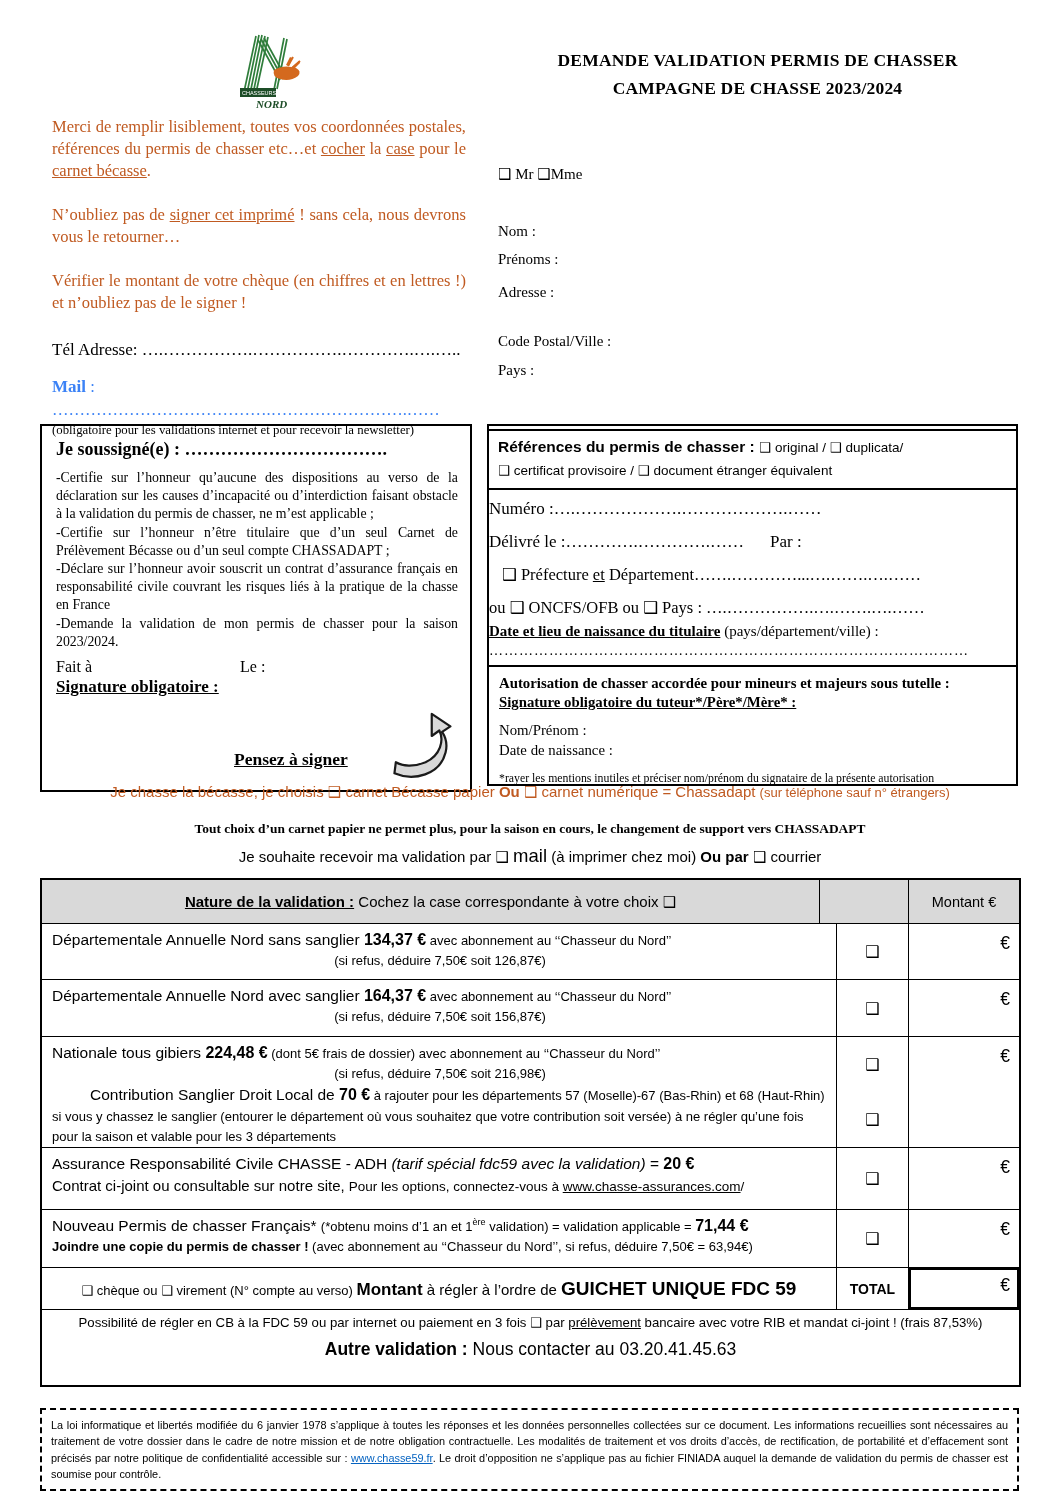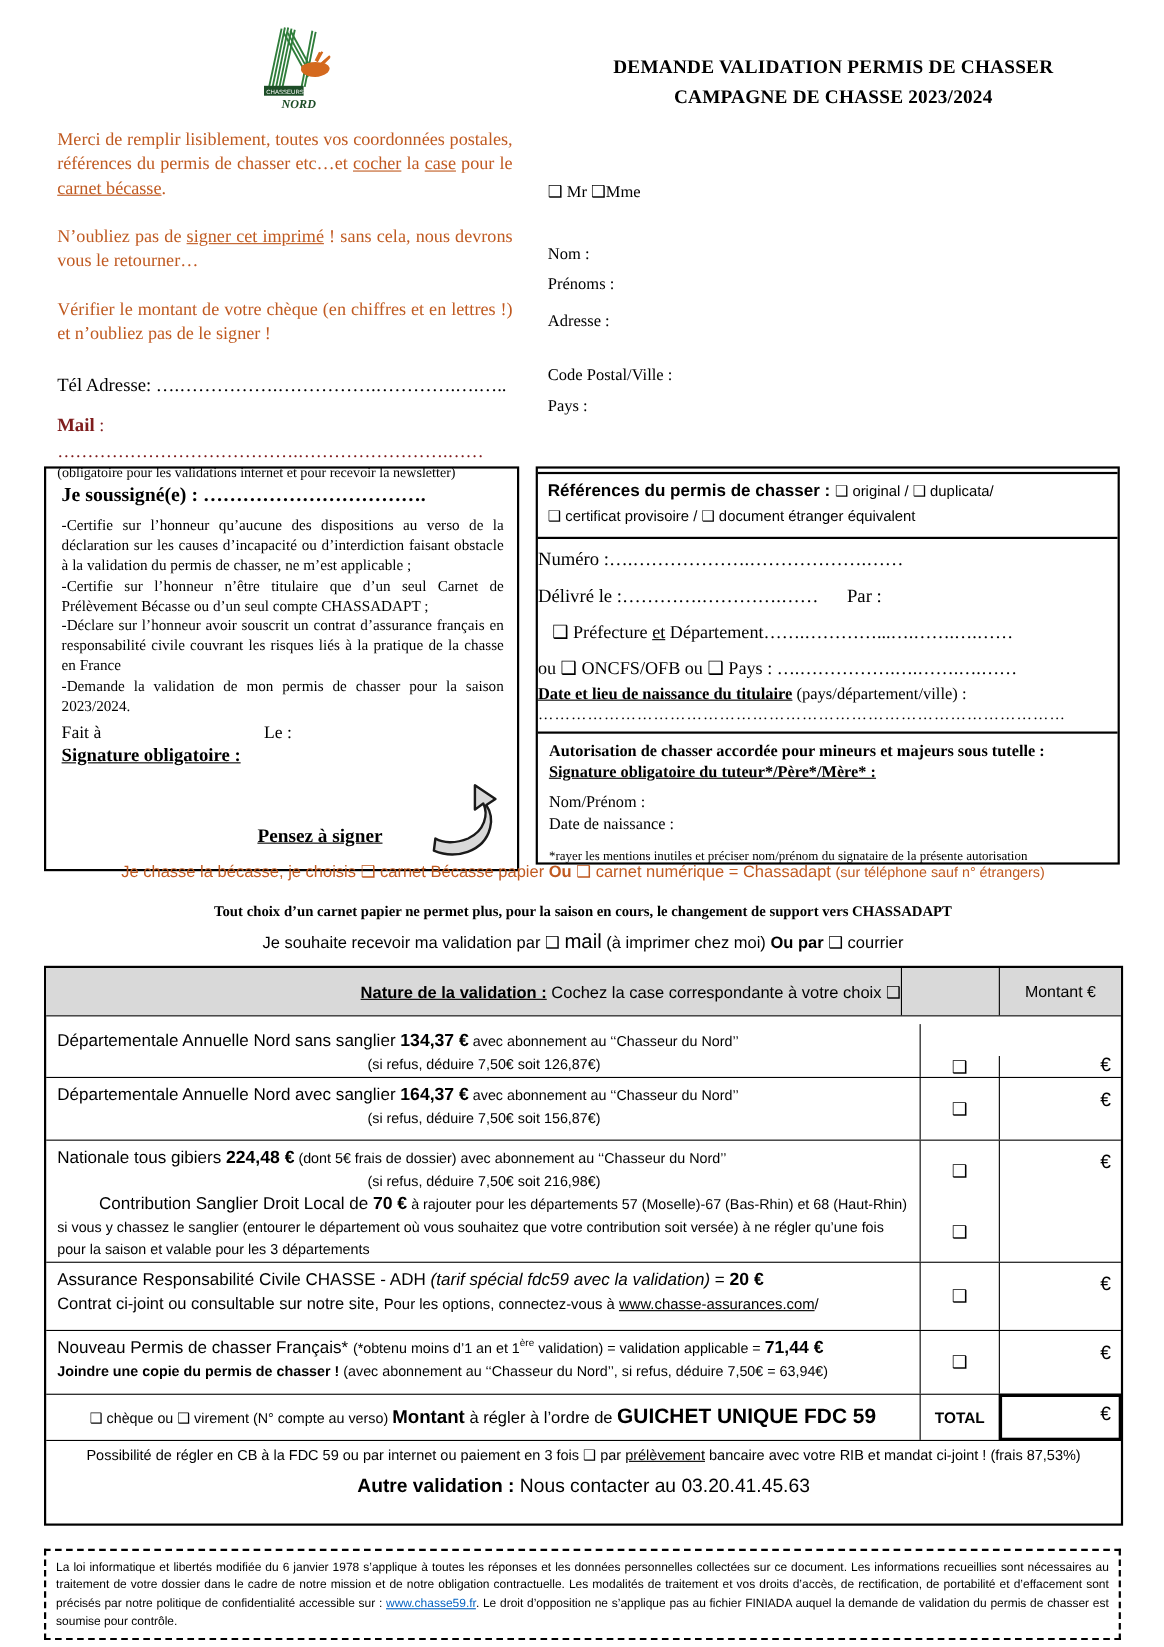--- a/index.html
+++ b/index.html
@@ -10,28 +10,28 @@
     overflow:hidden;
   }
   .abs { position:absolute; }
   .b { font-weight:bold; }
   .i { font-style:italic; }
   .u { text-decoration:underline; }
   .just { text-align:justify; }
 
   
   .title-block { left:500px; top:46px; width:515px; font-size:17.5px; font-weight:bold; line-height:1.6; letter-spacing:.2px; text-align:center; }
-  .logo-box { left:222px; top:22px; width:100px; height:82px; }
+  .logo-box { left:222px; top:32px; width:100px; height:82px; }
 
   
   .intro-col { left:52px; top:116px; width:414px; font-size:16.5px; line-height:1.33; }
   .intro-col p.op { color:#c05a21; margin-bottom:22px; }
   .intro-col .u { text-decoration:underline; }
   .tel-line { font-size:17px; margin-top:25px; color:#000; }
-  .mail-line { font-size:16.5px; margin-top:15px; color:#7f1d1d; }
+  .mail-line { font-size:16.5px; margin-top:15px; color:#3b82f6; }
   .mail-note { font-size:12.8px; margin-top:1px; color:#000; }
 
   
   .id-col { left:498px; top:160px; width:540px; font-size:15px; }
   .id-row { position:absolute; left:0; }
   .cb { font-family:"DejaVu Sans", sans-serif; }
 
   
   .decl-box { left:40px; top:424px; width:432px; height:368px; border:2px solid #000; padding:13px 12px 8px 14px; }
   .decl-title { font-size:18px; font-weight:bold; margin-bottom:9px; }
@@ -68,32 +68,32 @@
   .becasse-line .small { font-size:13px; }
   .becasse-note { left:40px; top:821px; width:980px; text-align:center; font-size:13.4px; font-weight:bold; }
   .valid-line { left:40px; top:845px; width:980px; text-align:center; font-size:15px; font-family:"Liberation Sans", sans-serif; }
   .valid-line .big { font-size:18.5px; }
 
   
   .vtable { left:40px; top:878px; width:981px; border:2px solid #000; font-family:"Liberation Sans", sans-serif; }
   .trow { display:flex; border-top:1px solid #000; }
   .trow:first-child { border-top:none; }
   .thead { background:#d9d9d9; height:43px; align-items:center; }
-  .th-main { width:778px; border-right:1px solid #000; text-align:center; font-size:15px; align-self:stretch; display:flex; align-items:center; justify-content:flex-end; }
+  .th-main { width:778px; border-right:1px solid #000; text-align:center; font-size:15px; align-self:stretch; display:flex; align-items:center; justify-content:center; }
   .th-gap { width:89px; border-right:1px solid #000; align-self:stretch; }
   .th-mont { flex:1; text-align:center; font-size:14.5px; }
   .cell-main { width:795px; border-right:1px solid #000; padding:6px 8px 4px 10px; }
   .cell-check { width:72px; border-right:1px solid #000; display:flex; align-items:center; justify-content:center; font-size:16px; }
   .cell-check.dual { flex-direction:column; justify-content:space-around; }
   .cell-euro { flex:1; text-align:right; padding:9px 9px 0 0; font-size:17.5px; }
   .r-line1 { font-size:15.5px; line-height:1.3; }
   .r-price { font-weight:bold; font-size:16px; }
   .r-post { font-size:13px; }
   .r-sub { font-size:13px; text-align:center; margin-top:2px; }
-  .h56 { height:56px;align-items:flex-end; } .h57 { height:57px; } .h111 { height:111px; } .h62 { height:62px; } .h58 { height:58px; } .h42 { height:42px; }
+  .h56 { height:56px; } .h57 { height:57px; } .h111 { height:111px; } .h62 { height:62px; } .h58 { height:58px; } .h42 { height:42px; }
   .contrib { font-size:15.5px; line-height:1.3; text-indent:38px; margin-top:4px; text-align:left; }
   .contrib .r-post { text-indent:0; }
   .assur-l2 { font-size:15px; margin-top:2px; }
   .assur-l2 .small { font-size:13.5px; }
   .nouv-l2 { font-size:13px; margin-top:2px; }
   .total-main { width:795px; border-right:1px solid #000; display:flex; align-items:center; justify-content:center; font-size:13px; }
   .total-main .mword { font-size:17px; font-weight:bold; }
   .total-main .mid { font-size:15px; }
   .total-main .payee { font-size:19px; font-weight:bold; }
   .total-label { width:72px; border-right:1px solid #000; display:flex; align-items:center; justify-content:center; font-weight:bold; font-size:14px; }

